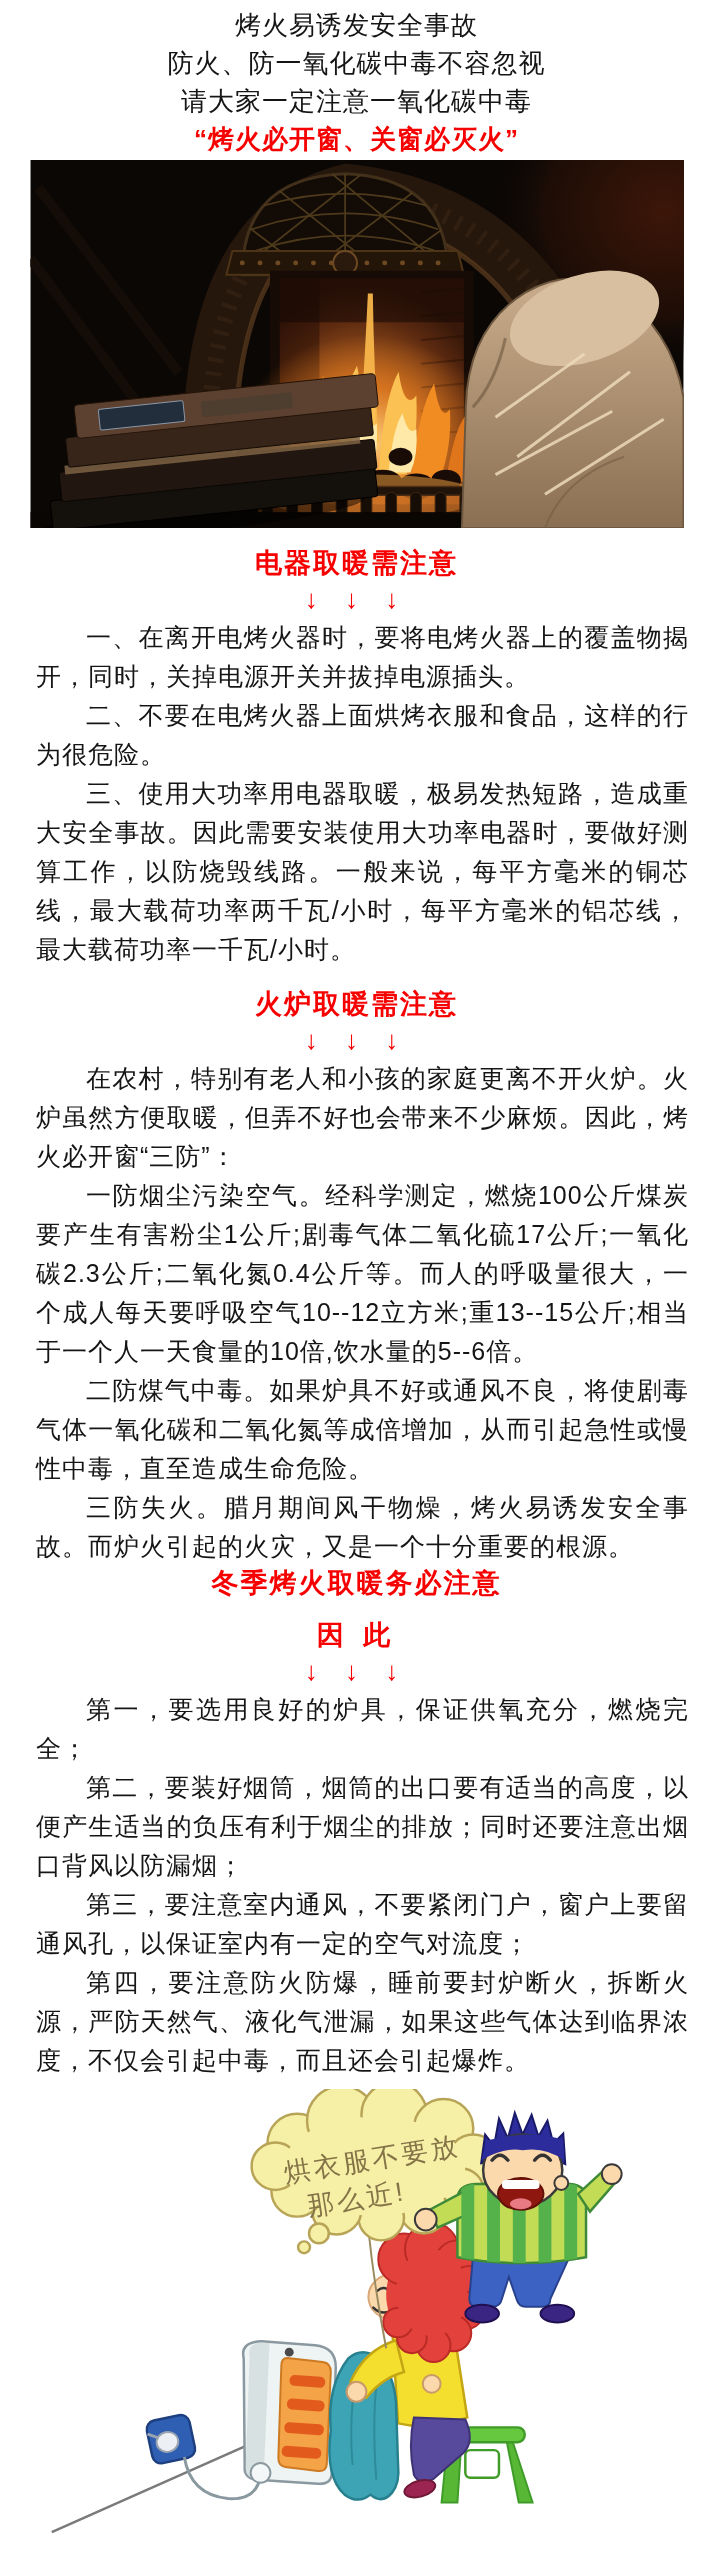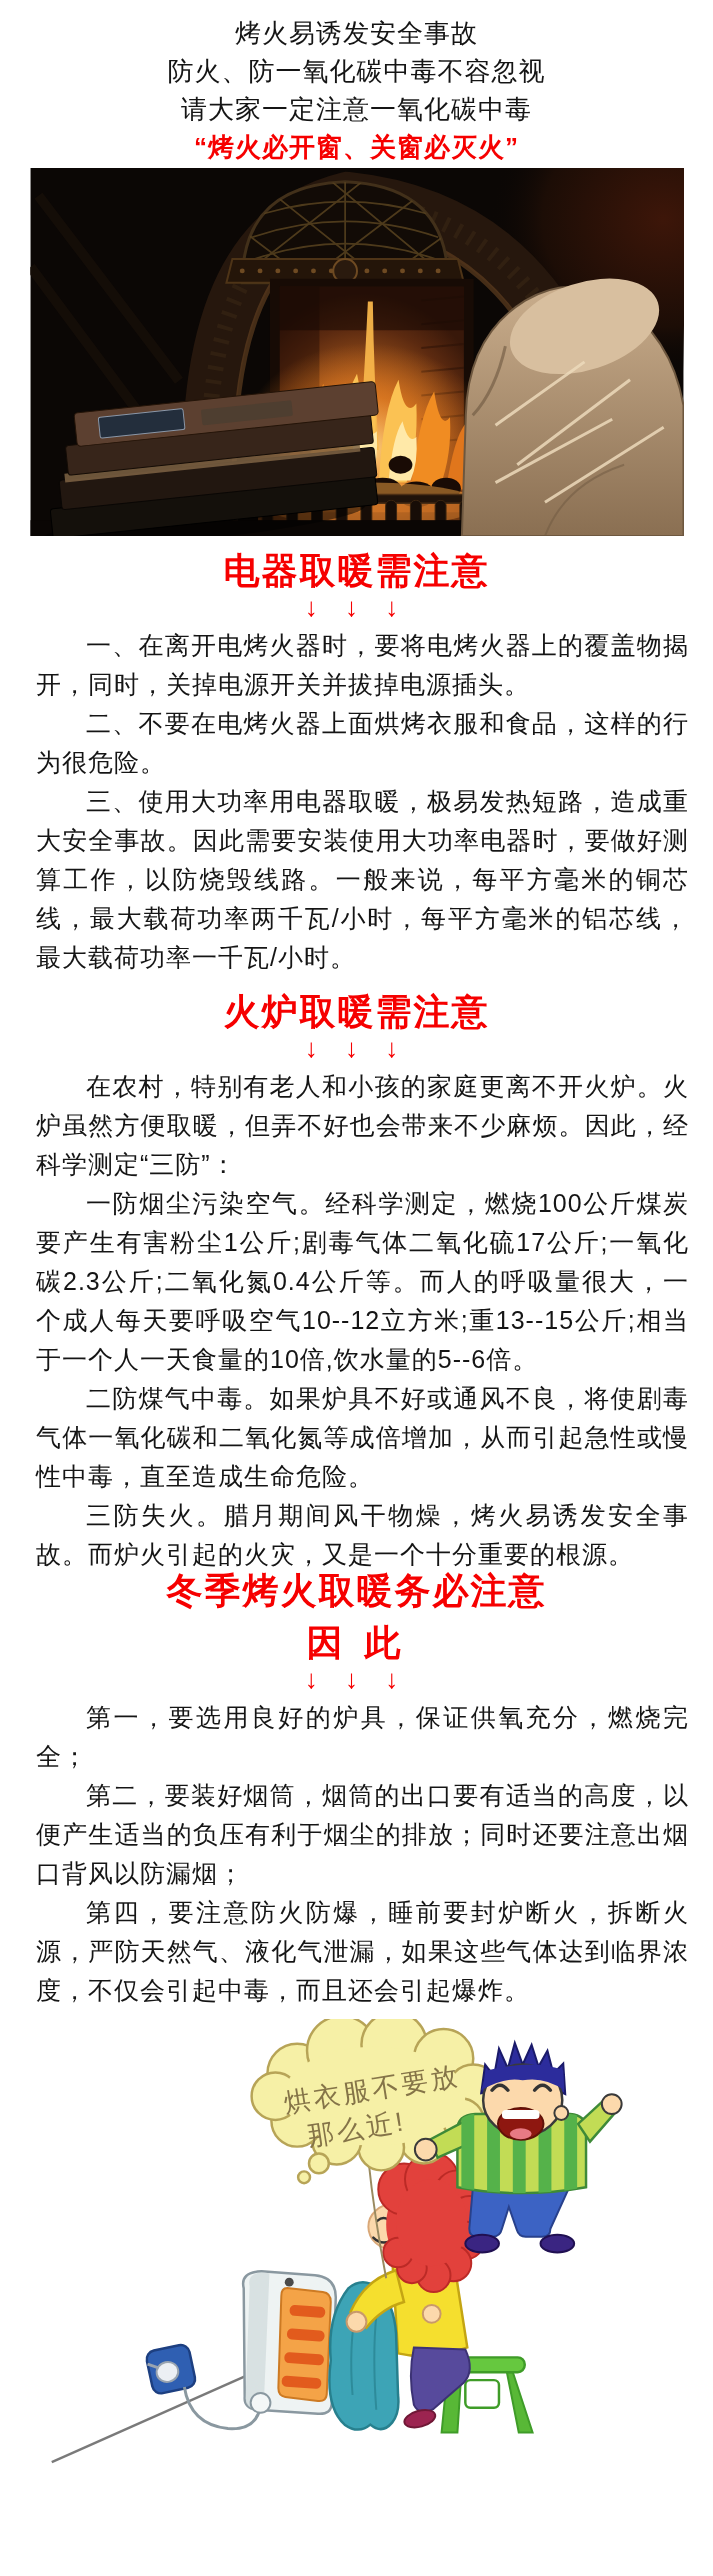--- a/index.html
+++ b/index.html
@@ -5,31 +5,31 @@
   html,body{margin:0;padding:0;background:#ffffff;}
   body{
     width:713px;
     font-family:"Liberation Sans","DejaVu Sans",sans-serif;
     color:#151515;
   }
   .page{width:713px;overflow:hidden;background:#fff;}
   :root{--red:#f60000;}
 
   
-  .title-block{padding-top:14px;text-align:center;}
+  .title-block{padding-top:6px;text-align:center;}
   .tline{margin:0;font-size:26px;line-height:38px;letter-spacing:1px;color:#151515;}
   .slogan{color:var(--red);font-weight:bold;}
 
   
   .hero{margin:2px auto 0;width:654px;height:368px;display:block;}
   .hero svg{display:block;}
 
   
   .sec-h{margin:18px 0 0;text-align:center;color:var(--red);font-weight:bold;
-         font-size:36px;line-height:34px;letter-spacing:2px;}
+         font-size:27px;line-height:34px;letter-spacing:2px;}
   .sec-h.pre{letter-spacing:6px;}
   .arrows{margin:0;text-align:center;color:var(--red);font-weight:bold;
           font-size:26px;line-height:38px;letter-spacing:10px;}
   p.body{margin:0;padding:0 24px 0 36px;font-size:25px;line-height:39px;
          text-indent:2em;letter-spacing:1px;text-align:justify;}
 
   
   .cartoon{margin:9px auto 0;width:713px;height:465px;display:block;}
   .cartoon svg{display:block;}
   .bubble-text{font-size:27px;letter-spacing:3px;fill:#857448;}
@@ -180,32 +180,33 @@
     <h2 class="sec-h">电器取暖需注意</h2>
     <p class="arrows">↓ ↓ ↓</p>
     <p class="body">一、在离开电烤火器时，要将电烤火器上的覆盖物揭开，同时，关掉电源开关并拔掉电源插头。</p>
     <p class="body">二、不要在电烤火器上面烘烤衣服和食品，这样的行为很危险。</p>
     <p class="body">三、使用大功率用电器取暖，极易发热短路，造成重大安全事故。因此需要安装使用大功率电器时，要做好测算工作，以防烧毁线路。一般来说，每平方毫米的铜芯线，最大载荷功率两千瓦/小时，每平方毫米的铝芯线，最大载荷功率一千瓦/小时。</p>
   </section>
 
   <section>
     <h2 class="sec-h">火炉取暖需注意</h2>
     <p class="arrows">↓ ↓ ↓</p>
-    <p class="body">在农村，特别有老人和小孩的家庭更离不开火炉。火炉虽然方便取暖，但弄不好也会带来不少麻烦。因此，经科学测定“三防”：</p>
+    <p class="body">在农村，特别有老人和小孩的家庭更离不开火炉。火炉虽然方便取暖，但弄不好也会带来不少麻烦。因此，烤火必开窗“三防”：</p>
     <p class="body">一防烟尘污染空气。经科学测定，燃烧100公斤煤炭要产生有害粉尘1公斤;剧毒气体二氧化硫17公斤;一氧化碳2.3公斤;二氧化氮0.4公斤等。而人的呼吸量很大，一个成人每天要呼吸空气10--12立方米;重13--15公斤;相当于一个人一天食量的10倍,饮水量的5--6倍。</p>
     <p class="body">二防煤气中毒。如果炉具不好或通风不良，将使剧毒气体一氧化碳和二氧化氮等成倍增加，从而引起急性或慢性中毒，直至造成生命危险。</p>
     <p class="body">三防失火。腊月期间风干物燥，烤火易诱发安全事故。而炉火引起的火灾，又是一个十分重要的根源。</p>
   </section>
 
   <section>
     <h2 class="sec-h" style="margin-top:0;">冬季烤火取暖务必注意</h2>
     <h2 class="sec-h pre">因 此</h2>
     <p class="arrows">↓ ↓ ↓</p>
     <p class="body">第一，要选用良好的炉具，保证供氧充分，燃烧完全；</p>
     <p class="body">第二，要装好烟筒，烟筒的出口要有适当的高度，以便产生适当的负压有利于烟尘的排放；同时还要注意出烟口背风以防漏烟；</p>
+    <p class="body">第三，要注意室内通风，不要紧闭门户，窗户上要留通风孔，以保证室内有一定的空气对流度；</p>
     <p class="body">第四，要注意防火防爆，睡前要封炉断火，拆断火源，严防天然气、液化气泄漏，如果这些气体达到临界浓度，不仅会引起中毒，而且还会引起爆炸。</p>
   </section>
 
   <figure class="cartoon">
     <svg width="713" height="465" viewBox="0 0 720 470" xmlns="http://www.w3.org/2000/svg">
       <defs>
         <clipPath id="sweaterClip">
           <path d="M462,170 L462,112 Q462,97 480,96 L576,96 Q592,97 592,112 L592,170 Q525,182 462,170 Z"></path>
           <path d="M468,104 L434,122 L442,140 L474,126 Z"></path>
           <path d="M584,106 L610,82 L622,94 L596,124 Z"></path>

